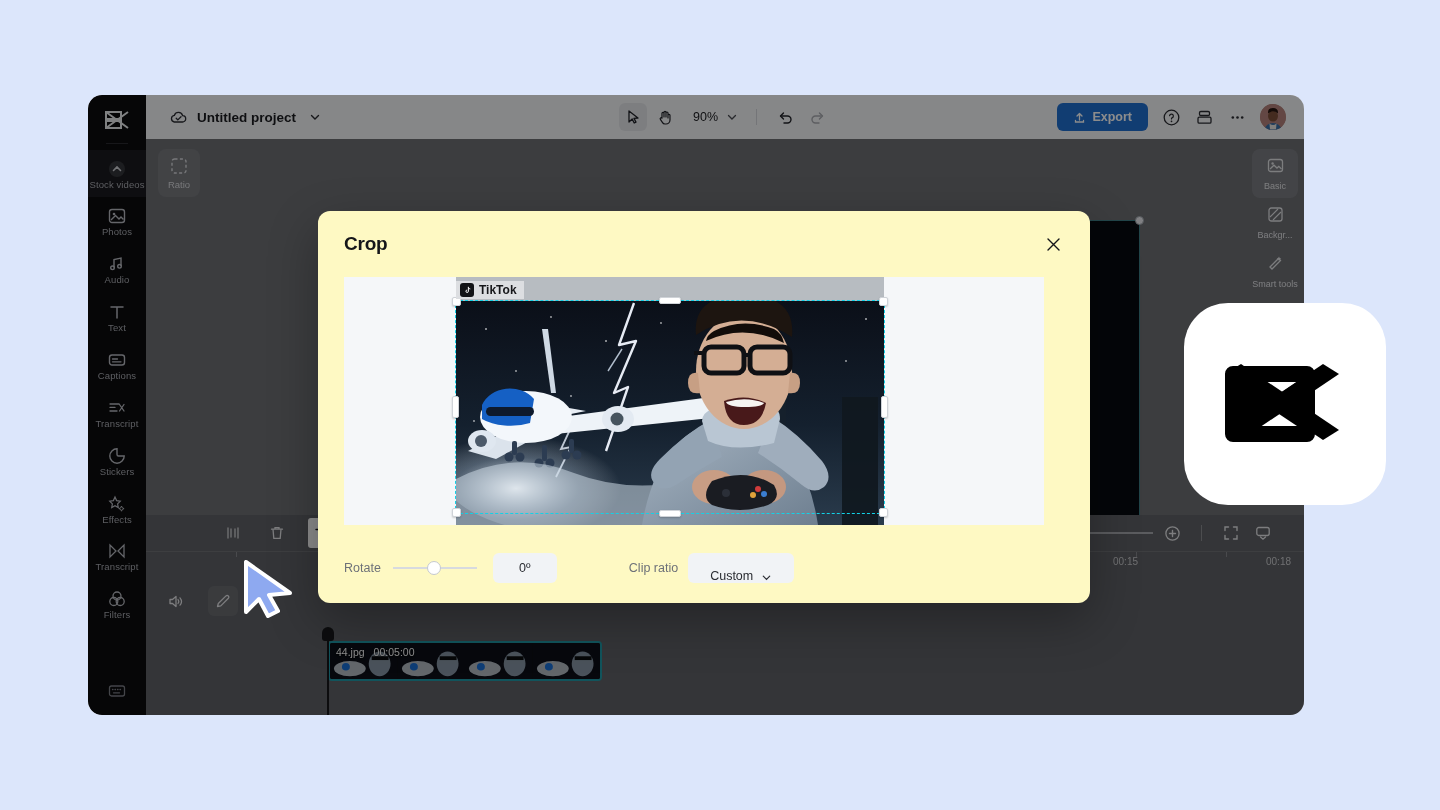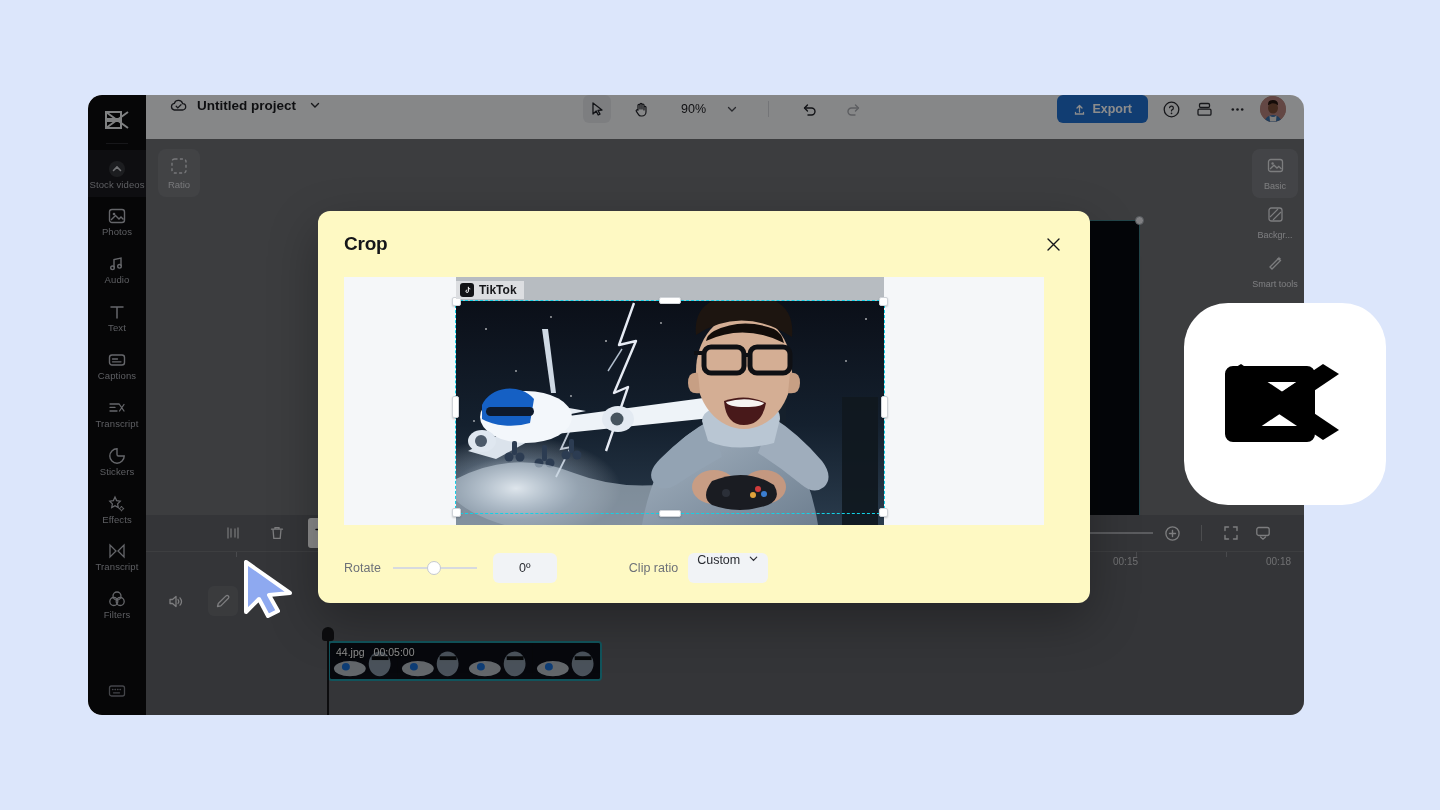--- a/index.html
+++ b/index.html
@@ -39,26 +39,26 @@
   }
   .rail-item.active { background: #1a1a1f; }
   .rail-ico { width: 20px; height: 20px; display:flex; align-items:center; justify-content:center; color:#b9bbc2; }
   .rail-lbl { font-size: 9.5px; color: #a8aab1; margin-top: 1px; line-height: 1.15; text-align:center; letter-spacing:.1px;}
   .rail-lbl.two { line-height: 1.05; }
   #rail-bottom { margin-top: auto; padding-bottom: 14px; }
 
   
   #topbar {
     position: absolute; left: 58px; top: 0; right: 0; height: 44px;
-    background: #f5f6f8; display: flex; align-items: flex-start; z-index: 4;
+    background: #f5f6f8; display: flex; align-items: center; z-index: 4;
     border-radius: 0 14px 0 0;
   }
   #proj-group { display:flex; align-items:center; gap:9px; margin-left:22px;}
   #proj-title { font-size: 13.5px; font-weight: 700; color: #1b1c20; }
-  #center-tools { position:absolute; left:50%; transform:translateX(-50%); display:flex; align-items:center; gap:16px;}
+  #center-tools { position:absolute; left:50%; transform:translateX(-50%); display:flex; align-items:center; gap:4px;}
   .tool-btn { width:28px;height:28px;border-radius:6px;display:flex;align-items:center;justify-content:center;cursor:pointer;color:#22242a;}
   .tool-btn.sel { background:#e4e6ea; }
   #zoomval { font-size:12.5px;color:#1b1c20;margin-left:10px; }
   .vsep { width:1px;height:16px;background:#d3d6db;margin:0 10px; }
   #right-tools { margin-left:auto; display:flex; align-items:center; gap:13px; margin-right:18px;}
   #export-btn {
     background:#1f6fd0; color:#fff; font-size:12.5px; font-weight:600;
     padding:0 16px; height:28px; border-radius:6px; display:flex; align-items:center; gap:6px; cursor:pointer;
   }
   .hdr-ico { width:20px;height:20px;display:flex;align-items:center;justify-content:center;color:#2a2c32;cursor:pointer;}
@@ -137,21 +137,21 @@
   .ch { position:absolute;background:#fff;border:1px solid #cfd3d8;border-radius:2px;box-shadow:0 1px 2px rgba(0,0,0,.2); }
   #tt2 { position:absolute;left:0;top:4px;background:#dcdee1;color:#16171a;font-size:12px;font-weight:700;padding:2px 7px 2px 4px;display:flex;align-items:center;gap:5px;z-index:6;}
   .tt-sq2 { width:14px;height:14px;background:#121316;border-radius:3px;display:flex;align-items:center;justify-content:center;}
 
   #crop-foot { position:absolute;left:0;right:0;bottom:0;height:70px;display:flex;align-items:center;padding:0 26px; }
   #rot-lbl { font-size:12.5px;color:#6d7178;margin-right:12px; }
   #rot-slider { width:84px;height:2px;background:#d7dadf;position:relative;margin-right:16px; }
   #rot-knob { position:absolute;left:34px;top:-6px;width:14px;height:14px;border-radius:50%;background:#fff;border:1.5px solid #c5c9cf; }
   #rot-input { width:64px;height:30px;background:#f1f3f6;border-radius:6px;display:flex;align-items:center;justify-content:center;font-size:12.5px;color:#2a2c32;cursor:text;}
   #ratio-lbl2 { font-size:12.5px;color:#6d7178;margin-left:72px;margin-right:10px; }
-  #ratio-sel { height:30px;background:#f1f3f6;border-radius:6px;display:flex;align-items:flex-start;gap:8px;padding:0 9px;font-size:12.5px;color:#2a2c32;cursor:pointer;}
+  #ratio-sel { height:30px;background:#f1f3f6;border-radius:6px;display:flex;align-items:flex-end;gap:8px;padding:0 22px;font-size:12.5px;color:#2a2c32;cursor:pointer;}
   #foot-right { margin-left:auto;display:flex;align-items:center;gap:11px; }
   #reset-btn { height:32px;background:#f1f3f6;border-radius:7px;display:flex;align-items:center;gap:7px;padding:0 15px;font-size:12.5px;font-weight:600;color:#1d1f24;cursor:pointer;}
   #done-btn { height:32px;background:#0fd2e6;border-radius:7px;display:flex;align-items:center;padding:0 24px;font-size:12.5px;font-weight:600;color:#fff;cursor:pointer;}
 
   
   #cursor { position:absolute;left:240px;top:560px;z-index:90;pointer-events:none; }
 
   
   #capcut-badge {
     position:absolute;left:1184px;top:303px;width:202px;height:202px;

